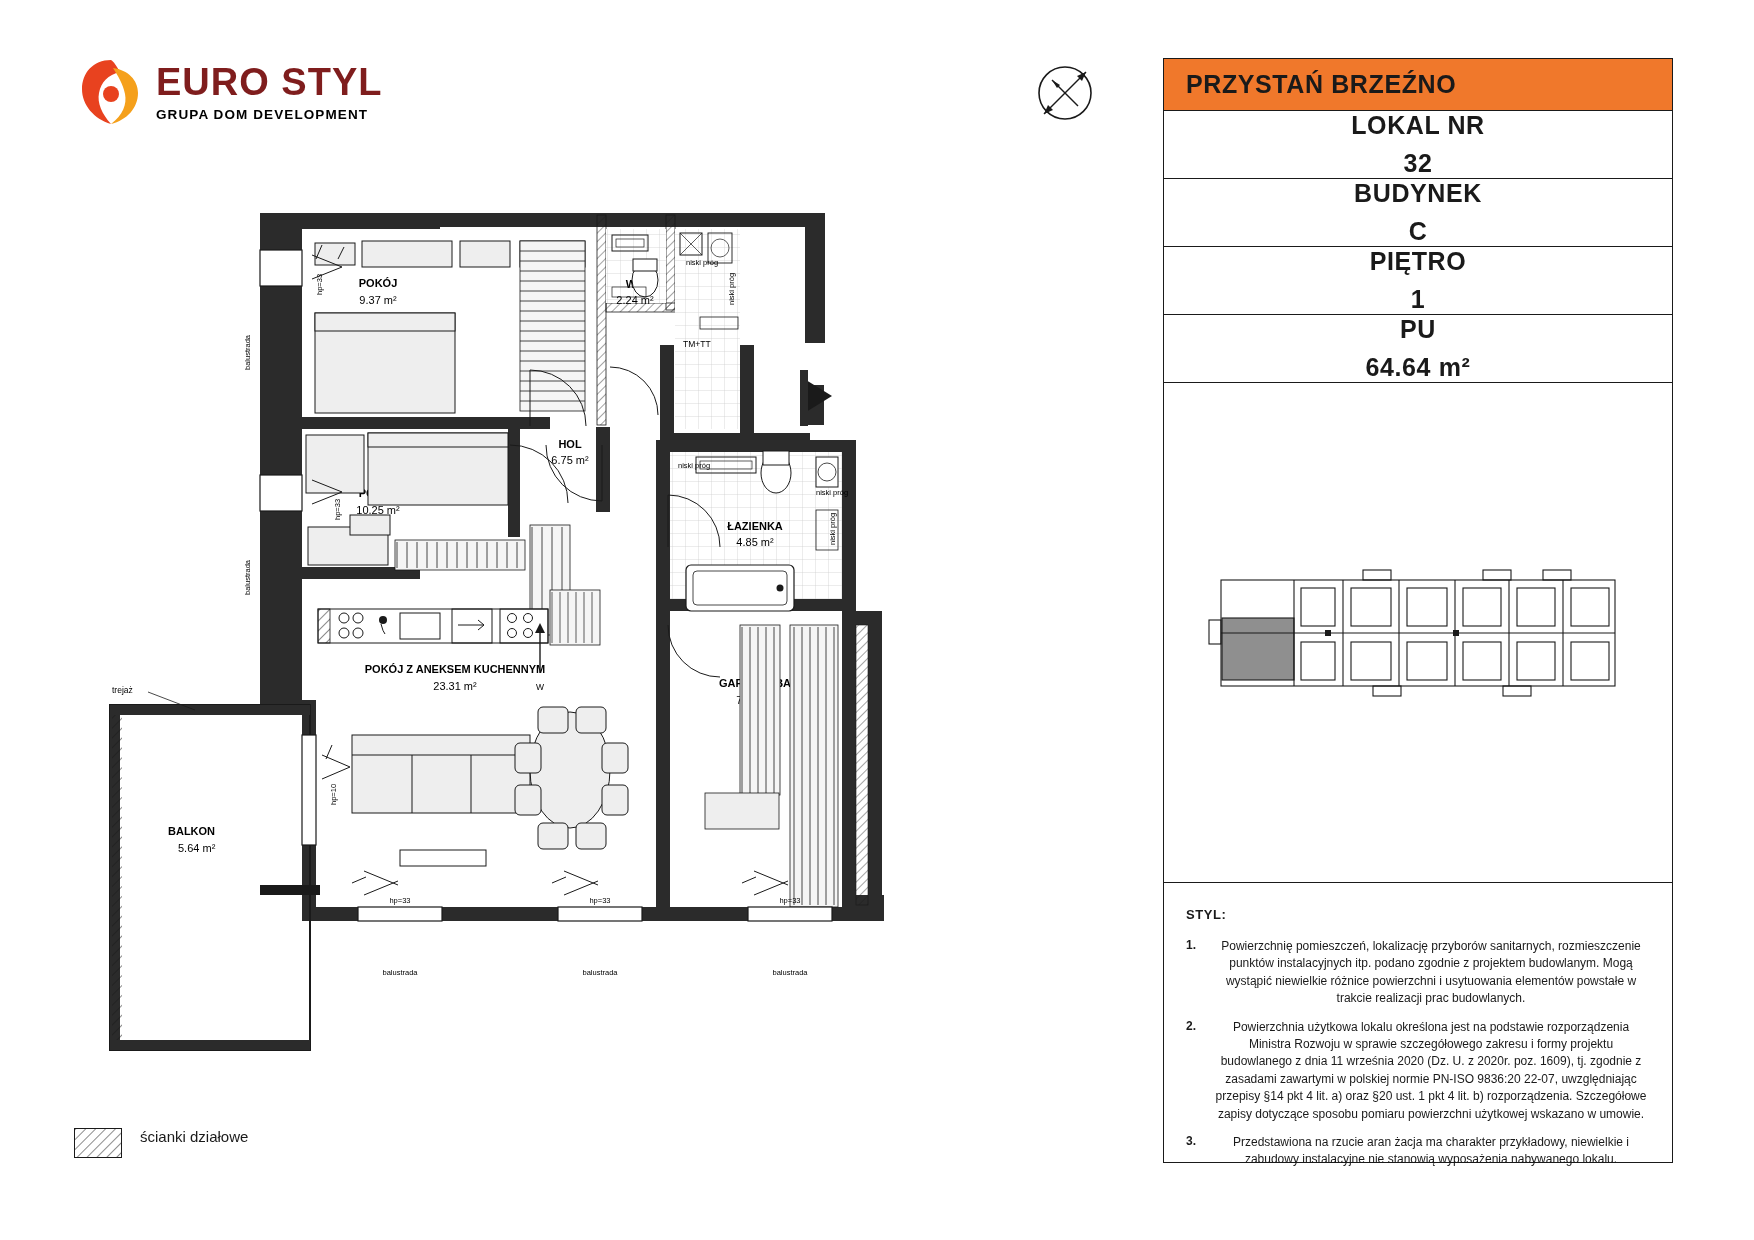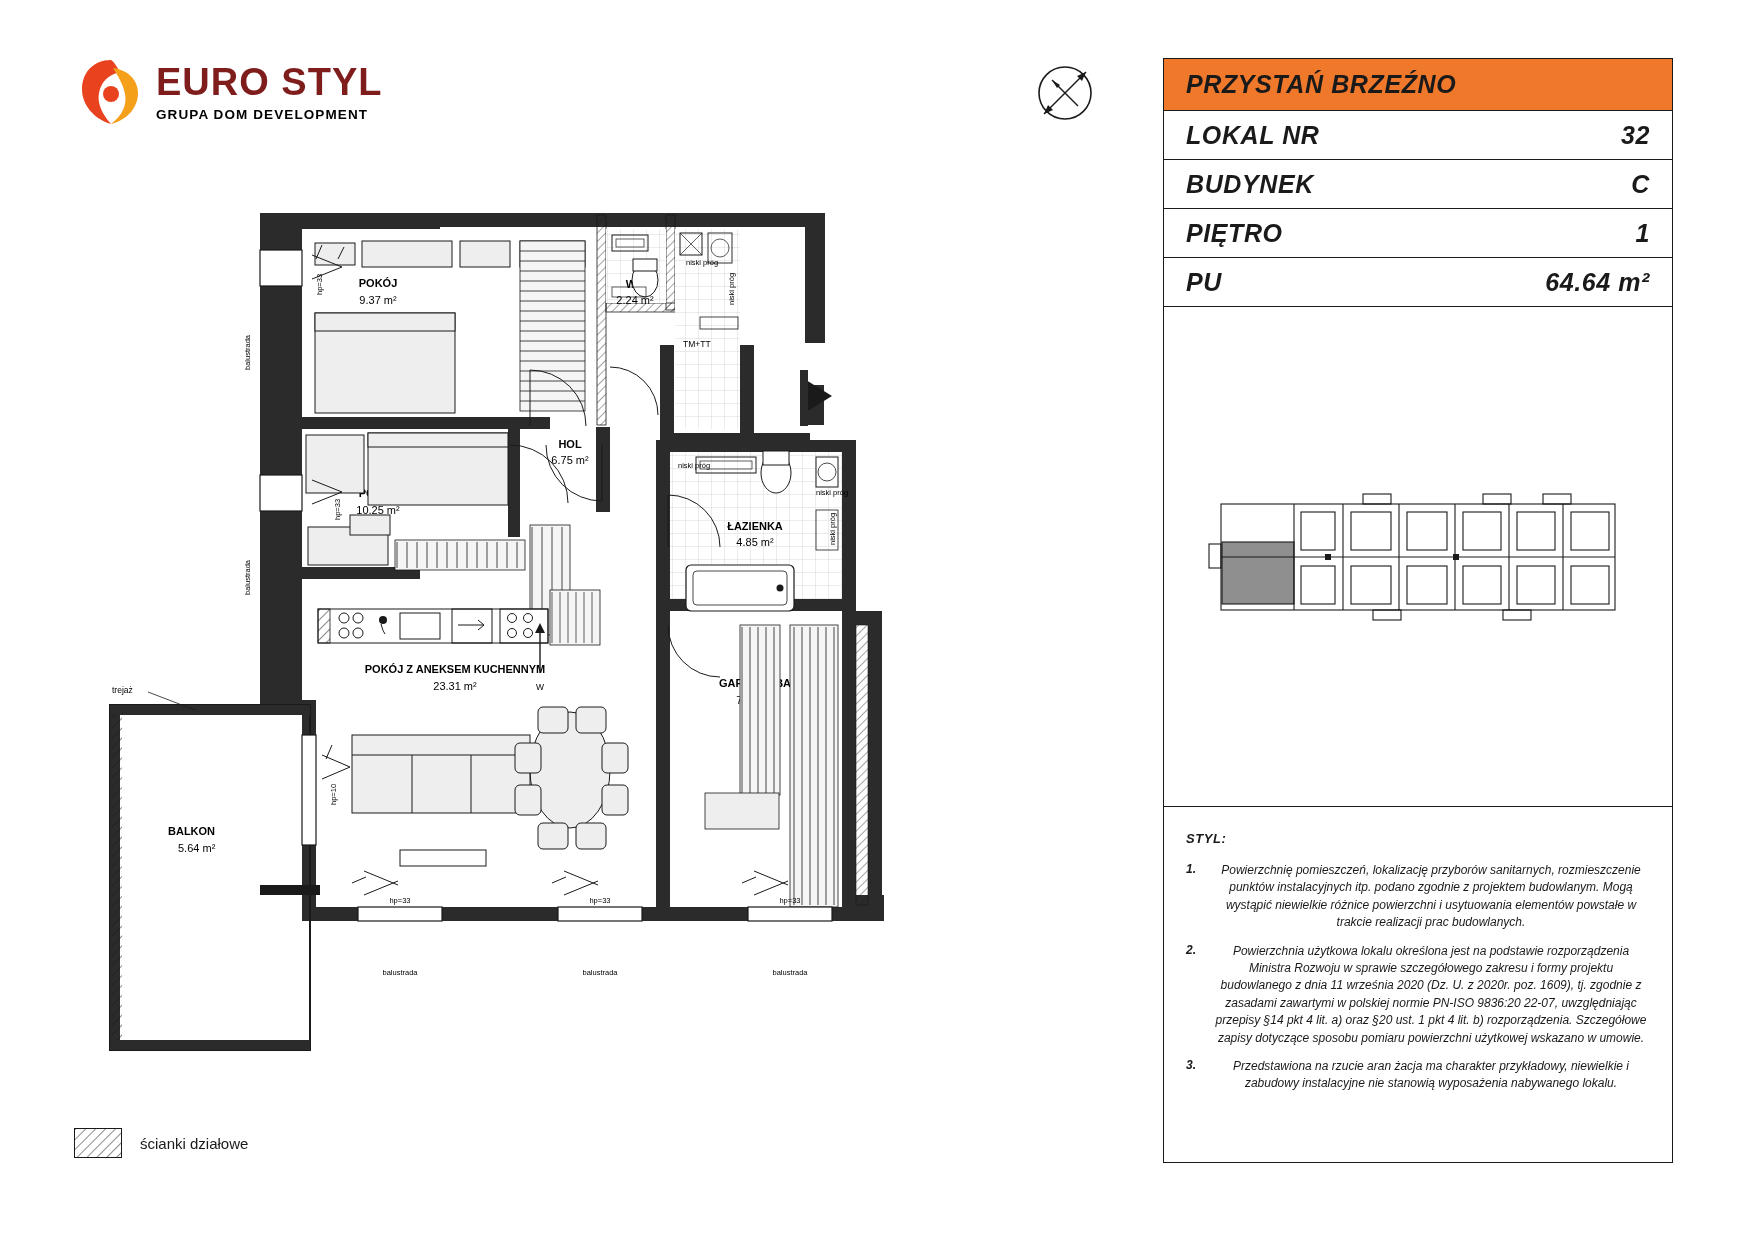--- a/index.html
+++ b/index.html
@@ -26,51 +26,51 @@
     color:#000000;
   }
 
   
   #compass { position:absolute; left:1030px; top:58px; width:70px; height:70px; }
 
   
   #panel {
     position:absolute; left:1163px; top:58px; width:510px; height:1105px;
     border:1.5px solid #1a1a1a;
-    font-style:italic;
   }
   #panel-header {
     height:52px; background:#f0782b; border-bottom:1.5px solid #1a1a1a;
     display:flex; align-items:center; padding-left:22px;
   }
   #panel-header .ph-text {
     font-size:25px; font-weight:bold; letter-spacing:.6px; color:#1a1a1a;
   }
   .inforow {
-    height:49px; border-bottom:1.5px solid #1a1a1a;
+    height:68px; border-bottom:1.5px solid #1a1a1a;
     display:flex; align-items:center; justify-content:space-between;
     padding:0 22px;
+    flex-direction:column;
   }
   .inforow .k { font-size:25px; font-weight:bold; letter-spacing:.6px; }
   .inforow .v { font-size:25px; font-weight:bold; letter-spacing:.6px; }
   #keyplan {
     height:500px; border-bottom:1.5px solid #1a1a1a; position:relative;
   }
   #keyplan svg { position:absolute; left:50%; top:50%; transform:translate(-50%,-50%); }
 
   #notes { padding:24px 22px 10px 22px; }
   #notes .notes-title {
     font-size:13px; font-weight:bold; letter-spacing:.6px; margin-bottom:16px;
   }
   .note { display:flex; margin-bottom:11px; }
   .note .num { width:26px; flex:none; font-size:12px; font-weight:bold; }
   .note .body { font-size:12px; line-height:1.45; text-align:center; }
 
   
-  #legend { position:absolute; left:74px; top:1128px; display:flex; align-items:center; }
+  #legend { position:absolute; left:74px; top:1128px; display:flex; }
   #legend .hatch { width:48px; height:30px; border:1.2px solid #1a1a1a; }
   #legend .lbl { margin-left:18px; font-size:15px; }
 
   
   #plan { position:absolute; left:100px; top:195px; width:1000px; height:880px; }
   #plan svg { display:block; }
   .rmname { font:bold 11px "Liberation Sans", sans-serif; }
   .rmarea { font:11px "Liberation Sans", sans-serif; }
   .smtxt  { font:8.5px "Liberation Sans", sans-serif; }
   .tiny   { font:7.5px "Liberation Sans", sans-serif; }

